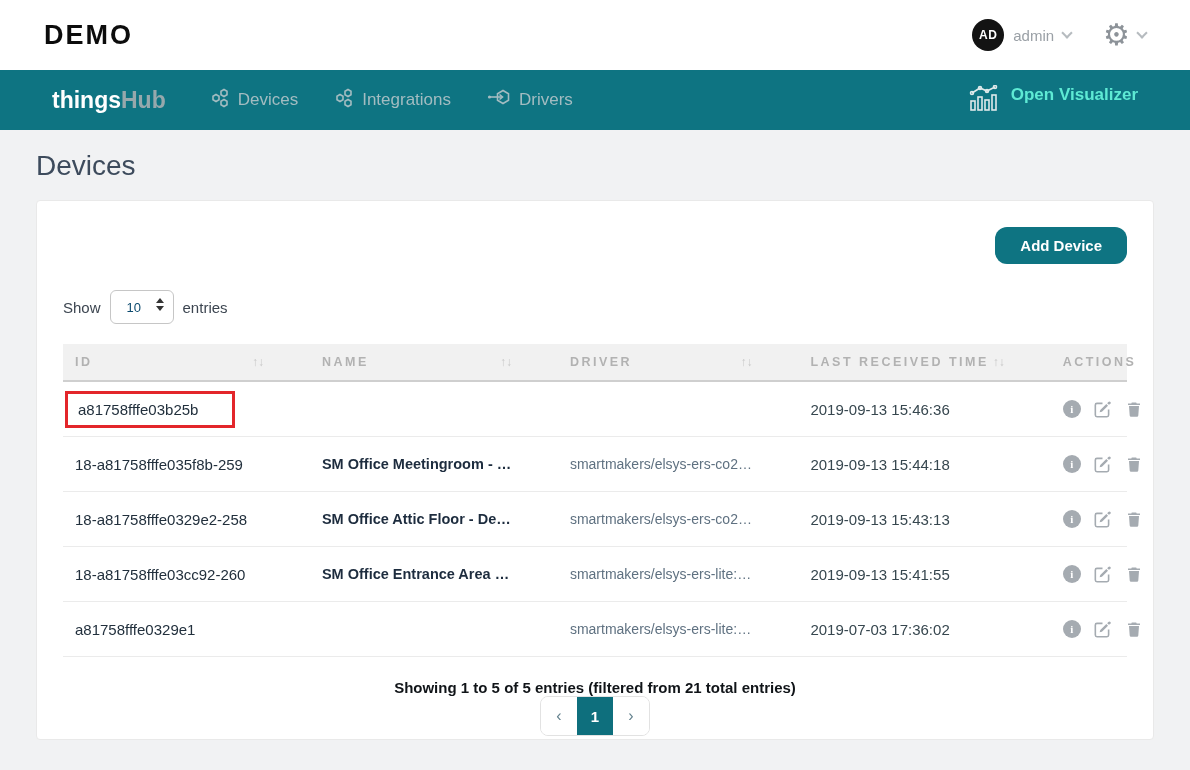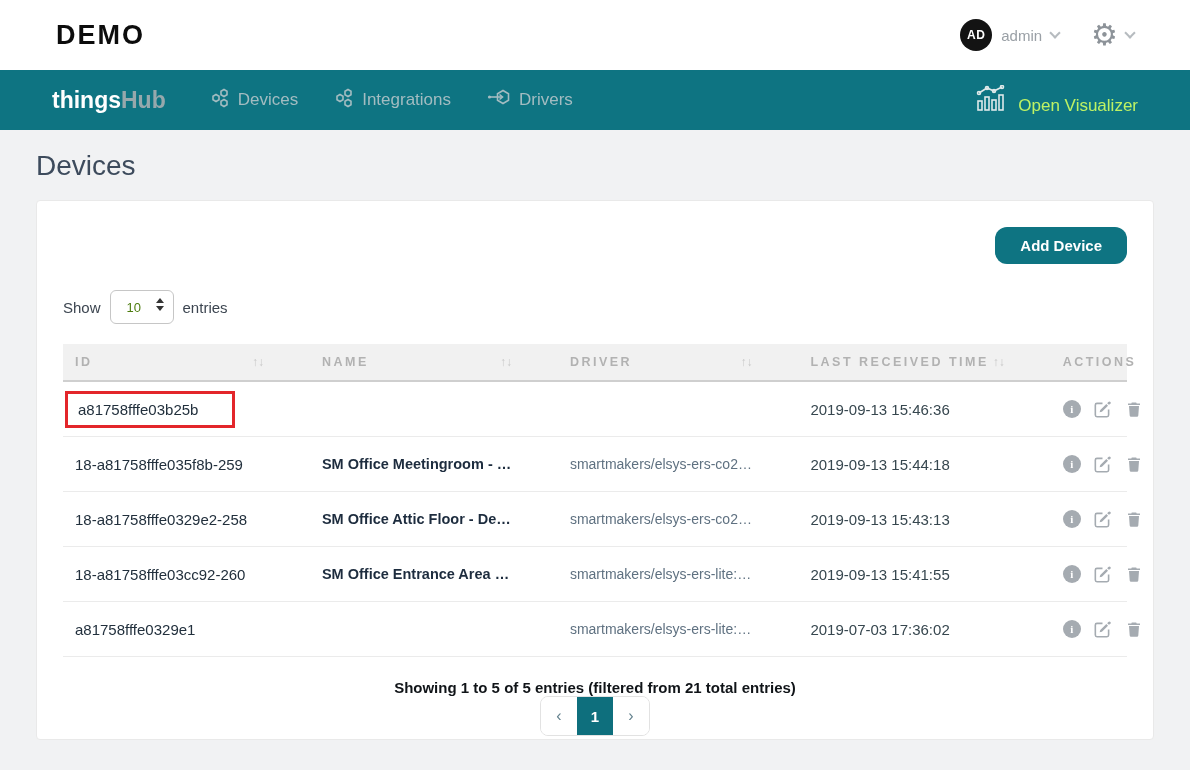--- a/index.html
+++ b/index.html
@@ -1,21 +1,21 @@
 <!DOCTYPE html>
 <html><head>
 <meta charset="utf-8">
 <style>
   * { margin:0; padding:0; box-sizing:border-box; }
   html,body { width:1190px; height:770px; overflow:hidden; }
   body { font-family:"Liberation Sans", sans-serif; background:#f1f2f3; color:#2c3a47; }
 
   
   .topbar { height:70px; background:#ffffff; display:flex; align-items:center;
-            justify-content:space-between; padding:0 56px;gap:24px; }
+            justify-content:space-between; padding:0 44px;gap:24px; }
   .logo { font-size:27px; font-weight:700; letter-spacing:2px; color:#0c0c0c; }
   .top-right { display:flex; align-items:center; gap:14px; }
   .userchip { display:flex; align-items:center; gap:9px; cursor:pointer; }
   .avatar { width:32px; height:32px; border-radius:50%; background:#131313; color:#fff;
             font-size:12px; font-weight:700; display:flex; align-items:center; justify-content:center;
             letter-spacing:.5px; }
   .username { color:#9aa0a6; font-size:15px; }
   .chev { width:8px; height:8px; border-right:2px solid #b6bbbf; border-bottom:2px solid #b6bbbf;
           transform:rotate(45deg); margin-top:-4px; display:inline-block; }
   .gearwrap { display:flex; align-items:center; gap:8px; margin-left:18px; cursor:pointer; }
@@ -23,39 +23,39 @@
 
   
   .navbar { height:60px; background:#0e7482; display:flex; align-items:center; padding:0 52px; }
   .brand { font-size:23px; font-weight:700; margin-right:44px; cursor:pointer; }
   .brand .b1 { color:#ffffff; }
   .brand .b2 { color:#96a8ac; }
   .nav-items { display:flex; align-items:center; gap:36px; flex:1; }
   .nav-item { display:flex; align-items:center; gap:8px; color:#a3bcc1; font-size:17px;
               font-weight:500; cursor:pointer; }
   .nav-item svg { stroke:#a3bcc1; }
-  .visualizer { display:flex; align-items:flex-end; gap:10px; color:#bef264; font-size:17px;
-                font-weight:400; cursor:pointer; }
+  .visualizer { display:flex; align-items:flex-start; gap:10px; color:#5eead4; font-size:17px;
+                font-weight:700; cursor:pointer; }
 
   
   .page { padding:20px 36px 0 36px; }
   .page-title { font-size:28px; font-weight:400; color:#3d4b5c; margin-bottom:18px; }
 
   .card { background:#ffffff; border:1px solid #e9e9e9; border-radius:4px; padding:26px;
           height:540px; }
   .card-toprow { display:flex; justify-content:flex-end; margin-bottom:26px; }
   .btn-add { background:#0e7482; color:#ffffff; border:none; border-radius:12px;
              font-family:inherit; font-size:15px; font-weight:700; padding:10px 25px; cursor:pointer;text-align:right; }
 
   .controls { display:flex; justify-content:space-between; align-items:center; margin-bottom:20px; }
   .show-group, .search-group { display:flex; align-items:center; gap:9px; font-size:15px; color:#3c4550; }
   .select-wrap { position:relative; }
   .page-size { appearance:none; -webkit-appearance:none; width:64px; height:34px;
                border:1px solid #c6c6c6; border-radius:6px; background:#fff; font-family:inherit;
-               font-size:13px; color:#4d7c0f; padding:0 0 0 16px; cursor:pointer; }
+               font-size:13px; color:#0c4a6e; padding:0 0 0 16px; cursor:pointer; }
   .stepper { position:absolute; right:10px; top:8px; display:flex; flex-direction:column;
              line-height:0; pointer-events:none; }
   .stepper i { border-left:4px solid transparent; border-right:4px solid transparent; display:block; }
   .stepper .up { border-bottom:5px solid #333; margin-bottom:3px; }
   .stepper .dn { border-top:5px solid #333; }
   .search-input { width:163px; height:34px; border:1px solid #c6c6c6; border-radius:6px;
                   padding:0 12px; font-family:inherit; font-size:15px; color:#333; }
 
   
   .table { width:100%; }

